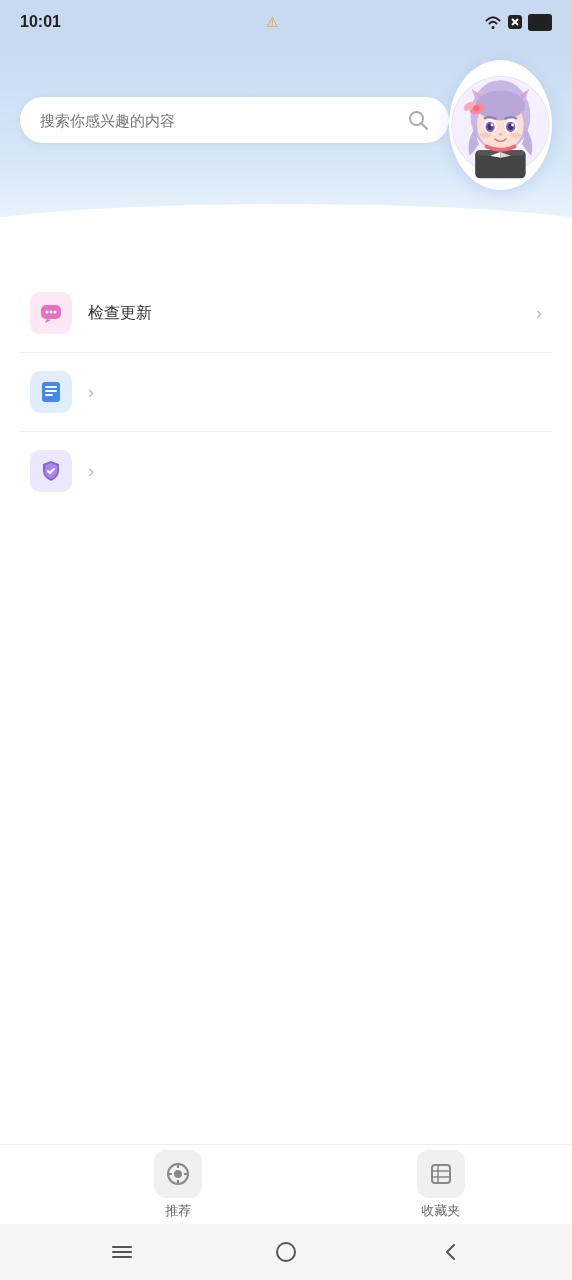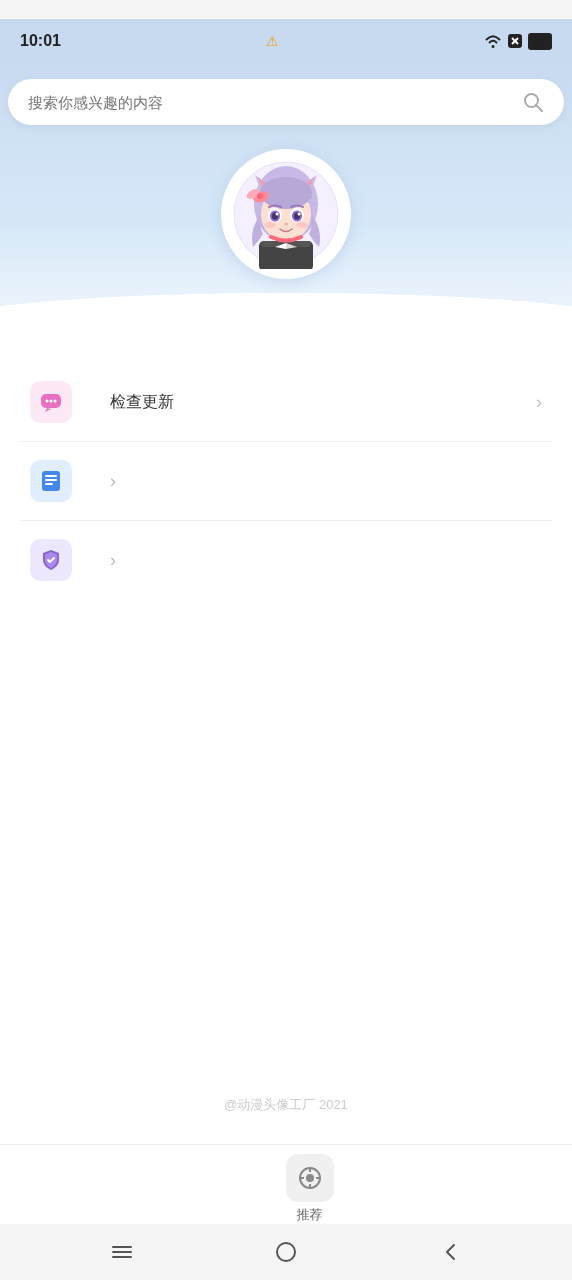--- a/index.html
+++ b/index.html
@@ -15,21 +15,20 @@
     }
 
     
     .status-bar {
       display: flex;
       justify-content: space-between;
       align-items: center;
       padding: 8px 20px;
       background: #c8daf0;
       height: 44px;
-      margin-top: 19px;
     }
     .status-time {
       font-size: 16px;
       font-weight: 600;
       color: #222;
     }
     .status-icons {
       display: flex;
       align-items: center;
       gap: 6px;
@@ -48,23 +47,22 @@
     }
     .warn-icon {
       font-size: 14px;
       color: #f0a000;
     }
 
     
     .hero {
       background: linear-gradient(180deg, #c8daf0 0%, #d6e8f8 60%, #e8f2fc 85%, #f0f4f8 100%);
       display: flex;
-      flex-direction: column;
-      align-items: center;
-      padding: 16px 8px 40px;
+      align-items: center;
+      padding: 16px 20px 40px;
       position: relative;
     }
     .hero::after {
       content: '';
       position: absolute;
       bottom: -20px;
       left: -10%;
       width: 120%;
       height: 60px;
       background: #fff;
@@ -139,21 +137,20 @@
     .menu-list {
       padding: 0 20px;
     }
     .menu-item {
       display: flex;
       align-items: center;
       padding: 18px 10px;
       border-bottom: 1px solid #f0f0f0;
       cursor: pointer;
       text-decoration: none;
-      gap: 22px;
     }
     .menu-item:last-child {
       border-bottom: none;
     }
     .menu-icon-wrap {
       width: 42px;
       height: 42px;
       border-radius: 10px;
       display: flex;
       align-items: center;
@@ -183,21 +180,21 @@
       padding: 20px 0 10px;
       margin-top: auto;
     }
 
     
     .bottom-nav {
       display: flex;
       background: #fff;
       border-top: 1px solid #eee;
       height: 80px;
-      align-items: center;
+      align-items: flex-end;
       padding-top: 8px;
       padding-left: 47px;
     }
     .nav-item {
       flex: 1;
       display: flex;
       flex-direction: column;
       align-items: center;
       gap: 4px;
       cursor: pointer;
@@ -371,40 +368,50 @@
         <svg width="24" height="24" viewBox="0 0 24 24">
           <path d="M12 2 L20 5 L20 12 Q20 18 12 22 Q4 18 4 12 L4 5 Z" fill="#8866cc"></path>
           <path d="M12 4 L18 6.5 L18 12 Q18 16.5 12 20 Q6 16.5 6 12 L6 6.5 Z" fill="#aa88ee"></path>
           <polyline points="9,12 11,14 15,10" stroke="#fff" stroke-width="2" fill="none" stroke-linecap="round" stroke-linejoin="round"></polyline>
         </svg>
       </div>
       <span class="chevron">›</span>
     </div>
   </div>
 
-  <div class="watermark">@动漫头像工厂 2021</div>
 </div>
 
 <div class="bottom-nav">
 
   <div class="nav-item">
     <div class="nav-icon-wrap inactive">
       <svg width="26" height="26" viewBox="0 0 26 26">
         <circle cx="13" cy="13" r="10" fill="none" stroke="#888" stroke-width="2"></circle>
         <circle cx="13" cy="13" r="4" fill="#888"></circle>
         <line x1="13" y1="3" x2="13" y2="7" stroke="#888" stroke-width="2"></line>
         <line x1="13" y1="19" x2="13" y2="23" stroke="#888" stroke-width="2"></line>
         <line x1="3" y1="13" x2="7" y2="13" stroke="#888" stroke-width="2"></line>
         <line x1="19" y1="13" x2="23" y2="13" stroke="#888" stroke-width="2"></line>
       </svg>
     </div>
     <span class="nav-label">推荐</span>
   </div>
 
 
+  <div class="nav-item">
+    <div class="nav-icon-wrap inactive">
+      <svg width="26" height="26" viewBox="0 0 26 26">
+        <rect x="4" y="4" width="18" height="18" rx="3" fill="none" stroke="#888" stroke-width="2"></rect>
+        <line x1="4" y1="10" x2="22" y2="10" stroke="#888" stroke-width="1.5"></line>
+        <line x1="4" y1="16" x2="22" y2="16" stroke="#888" stroke-width="1.5"></line>
+        <line x1="10" y1="4" x2="10" y2="22" stroke="#888" stroke-width="1.5"></line>
+      </svg>
+    </div>
+    <span class="nav-label">收藏夹</span>
+  </div>
 
 
 </div>
 
 <div class="sys-nav">
   <button class="sys-nav-btn">
     <svg width="22" height="16" viewBox="0 0 22 16">
       <line x1="2" y1="3" x2="20" y2="3" stroke="#555" stroke-width="2" stroke-linecap="round"></line>
       <line x1="2" y1="8" x2="20" y2="8" stroke="#555" stroke-width="2" stroke-linecap="round"></line>
       <line x1="2" y1="13" x2="20" y2="13" stroke="#555" stroke-width="2" stroke-linecap="round"></line>

